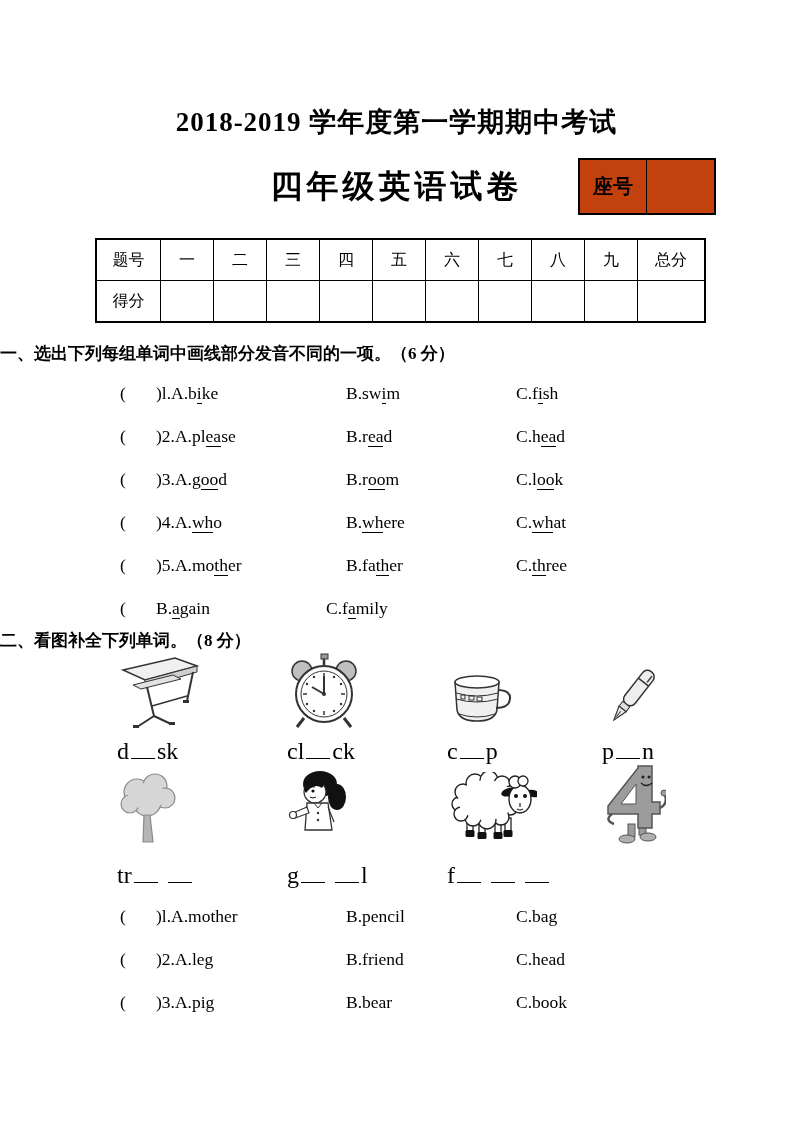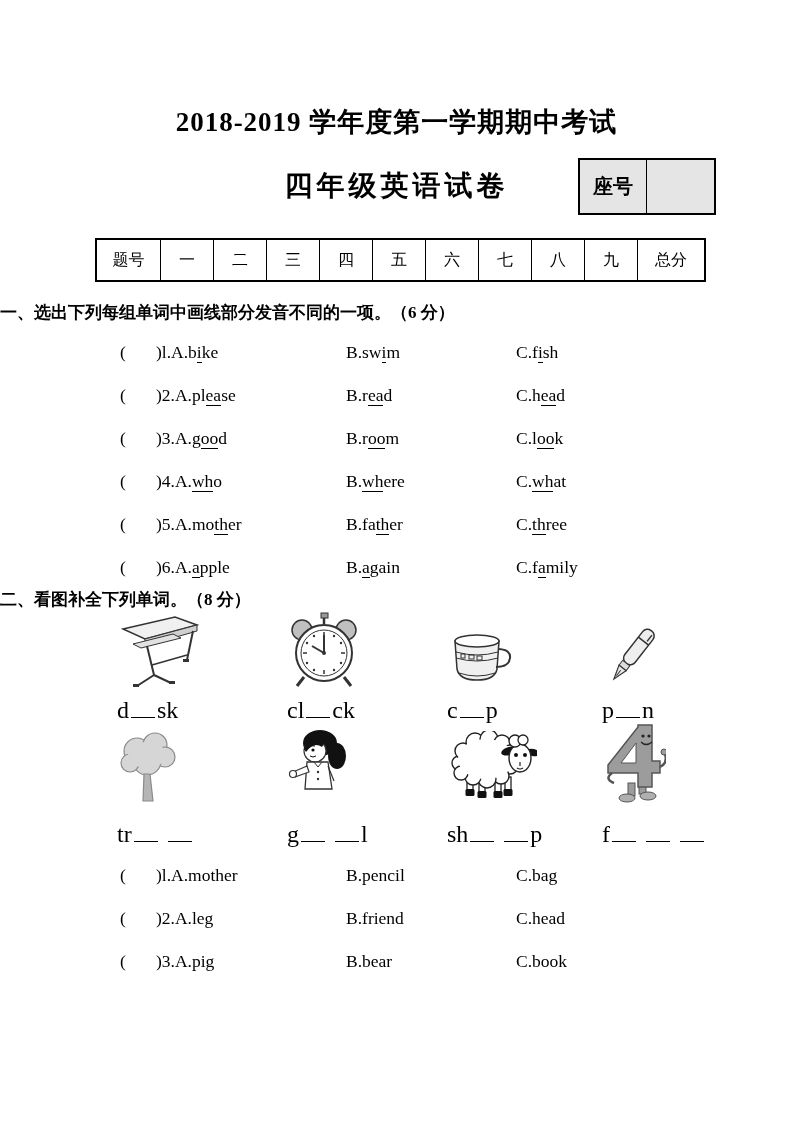--- a/index.html
+++ b/index.html
@@ -1,25 +1,25 @@
 <!DOCTYPE html>
 <html><head>
 <meta charset="utf-8">
 <style>
   html,body{margin:0;padding:0;background:#ffffff;}
   .page{position:relative;width:793px;height:1122px;background:#ffffff;color:#000;
         font-family:"Liberation Serif","DejaVu Serif",serif;overflow:hidden;}
 
   .title{padding-top:104px;margin:0;text-align:center;font-size:27px;line-height:36px;
          font-weight:bold;letter-spacing:1px;}
-  .subtitle{margin-top:26px;text-align:center;font-size:28px;line-height:40px;font-weight:800;
+  .subtitle{margin-top:26px;text-align:center;font-size:32px;line-height:40px;font-weight:800;
             letter-spacing:4px;font-family:"Liberation Sans","DejaVu Sans",sans-serif;}
 
   .seat-box{position:absolute;left:578px;top:158px;width:134px;height:53px;
-            border:2px solid #000;display:flex;background:#e5e5e5;}
+            border:2px solid #000;display:flex;background:#c2410c;}
   .seat-label{width:66px;border-right:1px solid #000;text-align:center;line-height:53px;
               font-size:20px;font-weight:bold;}
   .seat-value{flex:1;}
 
   .score-table{margin:32px 0 0 95px;width:607px;border:2px solid #000;}
   .trow{display:flex;}
   .trow2{border-top:1px solid #000;}
   .tcell{box-sizing:border-box;width:53px;height:40px;line-height:40px;text-align:center;
          font-size:16px;border-right:1px solid #000;}
   .tcell:nth-of-type(1){width:64px;}
@@ -82,20 +82,43 @@
         <span class="tcell">六</span>
 
         <span class="tcell">七</span>
 
         <span class="tcell">八</span>
 
         <span class="tcell">九</span>
 
         <span class="tcell">总分</span>
       </div>
+    <div class="trow trow2">
+      <span class="tcell">得分</span>
+
+        <span class="tcell"></span>
+
+        <span class="tcell"></span>
+
+        <span class="tcell"></span>
+
+        <span class="tcell"></span>
+
+        <span class="tcell"></span>
+
+        <span class="tcell"></span>
+
+        <span class="tcell"></span>
+
+        <span class="tcell"></span>
+
+        <span class="tcell"></span>
+
+        <span class="tcell"></span>
+      </div>
   </div>
 
   <div class="sec sec1">
     <span>一、选出下列每组单词中画线部分发音不同的一项。</span><span class="score"><span>（</span><b>6</b><span> 分）</span></span>
   </div>
 
   <div class="qrows">
 
       <div class="qrow">
         <span class="qp">(</span>
@@ -127,21 +150,20 @@
 
       <div class="qrow">
         <span class="qp">(</span>
         <span class="qa"><span>)5.</span><span>A.</span><span>mo</span><span class="ul">th</span><span>er</span></span>
         <span class="qb"><span>B.</span><span>fa</span><span class="ul">th</span><span>er</span></span>
         <span class="qc"><span>C.</span><span></span><span class="ul">th</span><span>ree</span></span>
       </div>
 
       <div class="qrow">
         <span class="qp">(</span>
-        <span class="qa"><span>)6.</span><span>A.</span><span></span><span class="ul">a</span><span>pple</span></span>
         <span class="qb"><span>B.</span><span></span><span class="ul">a</span><span>gain</span></span>
         <span class="qc"><span>C.</span><span>f</span><span class="ul">a</span><span>mily</span></span>
       </div>
     </div>
 
   <div class="sec sec2">
     <span>二、看图补全下列单词。</span><span class="score"><span>（</span><b>8</b><span> 分）</span></span>
   </div>
 
   <div class="picrow">
@@ -305,21 +327,20 @@
         <path d="M58,44 Q66,40 63,31" fill="none" stroke="#555" stroke-width="2.5"></path>
         <circle cx="62" cy="29" r="3" fill="#9c9c9c" stroke="#555" stroke-width="1"></circle>
         <path d="M10,50 Q2,56 12,60" fill="none" stroke="#555" stroke-width="2.5"></path>
       </svg>
     </div>
   </div>
 
   <div class="wordrow wordrow2">
     <div><span>tr<span class="blank"></span> <span class="blank"></span></span></div>
     <div><span>g<span class="blank"></span> <span class="blank"></span>l</span></div>
-    <div><span>sh<span class="blank"></span> <span class="blank"></span>p</span></div>
     <div><span>f<span class="blank"></span> <span class="blank"></span> <span class="blank"></span></span></div>
   </div>
 
 
   <div class="qrows">
 
       <div class="qrow">
         <span class="qp">(</span>
         <span class="qa"><span>)l.</span><span>A.</span><span>mother</span><span class="ul"></span><span></span></span>
         <span class="qb"><span>B.</span><span>pencil</span><span class="ul"></span><span></span></span>

